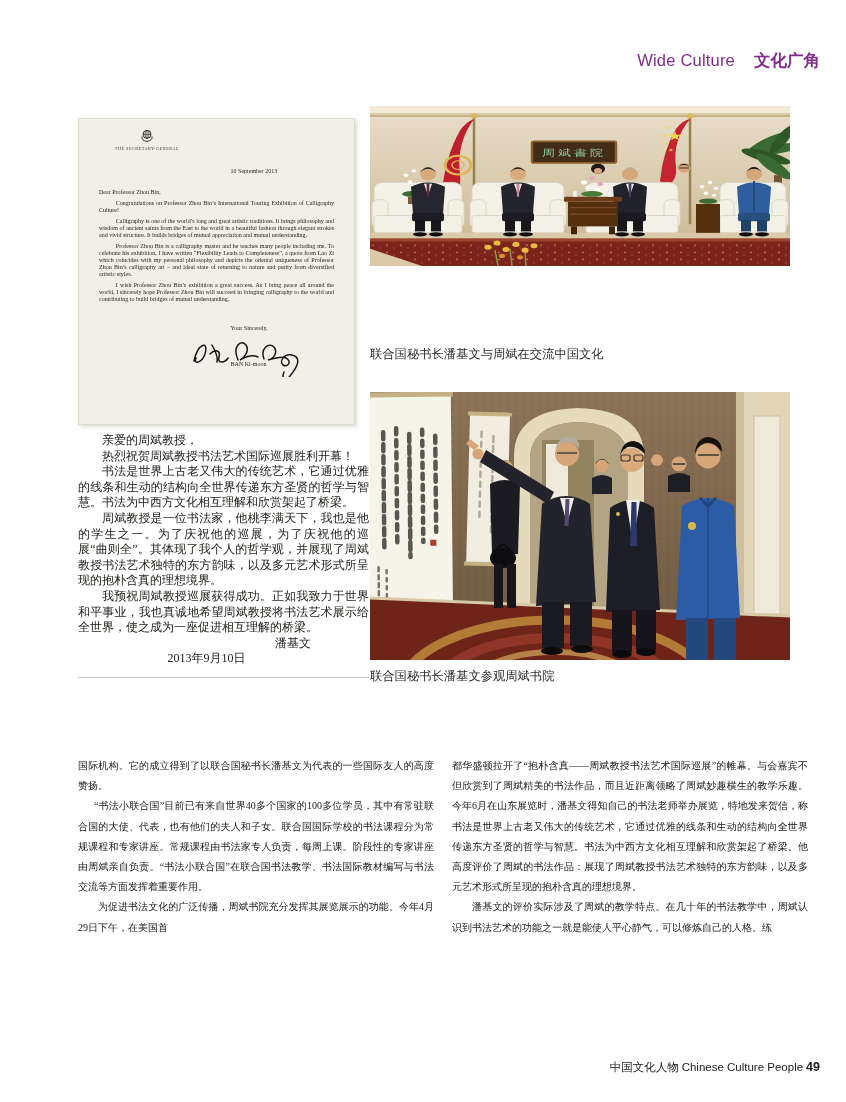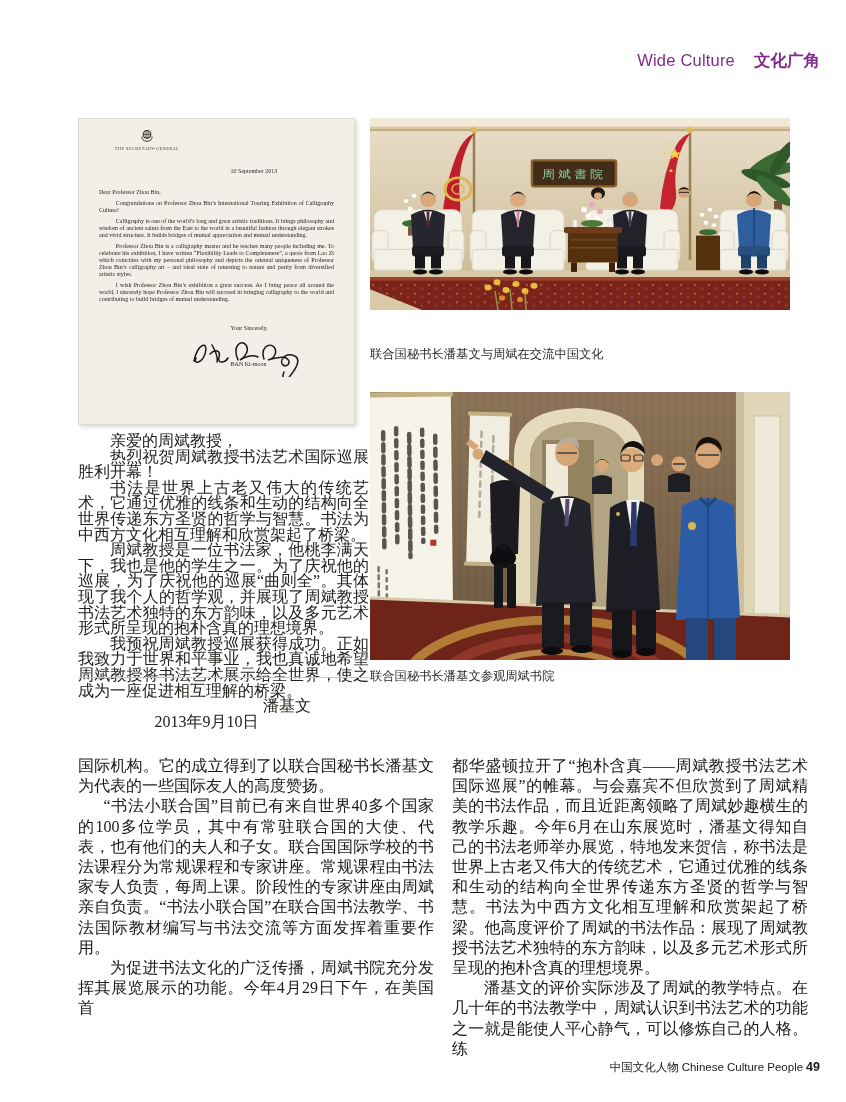--- a/index.html
+++ b/index.html
@@ -24,39 +24,39 @@
   .l-date { margin-top:16px; margin-left:56%; }
   .l-sal { margin-top:14px; }
   .lp { text-indent:2.8em; text-align:justify; margin-top:4px; color:#262420; }
   .l-close { margin-top:22px; margin-left:56%; }
   .sig { display:block; margin:1px 0 0 36%; }
   .l-signer { margin-left:56%; margin-top:-16px; }
 
   
   .cn-letter { position:absolute; left:78px; top:433px; width:291px;
                font-family:"Liberation Serif","DejaVu Serif",serif;
-               font-size:16px; line-height:15.6px; text-align:justify; color:#24211d; }
+               font-size:12px; line-height:15.6px; text-align:justify; color:#24211d; }
   .cn-letter p { text-indent:2em; }
   .cn-sign { text-align:right; padding-right:58px; text-indent:0 !important; }
   .cn-date { text-align:center; padding-right:34px; text-indent:0 !important; }
   .hr-light { position:absolute; left:78px; top:677px; width:291px; height:1px; background:#c6c6c6; }
 
   
   .photo { position:absolute; display:block; }
-  #photo1 { left:370px; top:118px; width:420px; height:192px; }
+  #photo1 { left:370px; top:106px; width:420px; height:160px; }
   #photo2 { left:370px; top:392px; width:420px; height:268px; }
   .photo svg { display:block; width:100%; height:100%; }
   .caption { position:absolute; left:370px; font-size:12.3px; color:#2a2a2a; }
   #cap1 { top:346px; }
   #cap2 { top:668px; }
 
   
   .column { position:absolute; top:756px; width:356px;
             font-family:"Liberation Serif","DejaVu Serif",serif;
-            font-size:16px; line-height:20.2px; text-align:justify; color:#1b1815; }
+            font-size:10px; line-height:20.2px; text-align:justify; color:#1b1815; }
   #col-left { left:78px; }
   #col-right { left:452px; }
   .ind0 { text-indent:0; }
   .indq { text-indent:0.35em; }
   .ind16 { text-indent:1.6em; }
   .ind2 { text-indent:2em; }
 
   
   .footer { position:absolute; top:1060px; right:26px; font-size:11.5px; color:#22201e;
             display:flex; gap:3px; align-items:baseline; }

